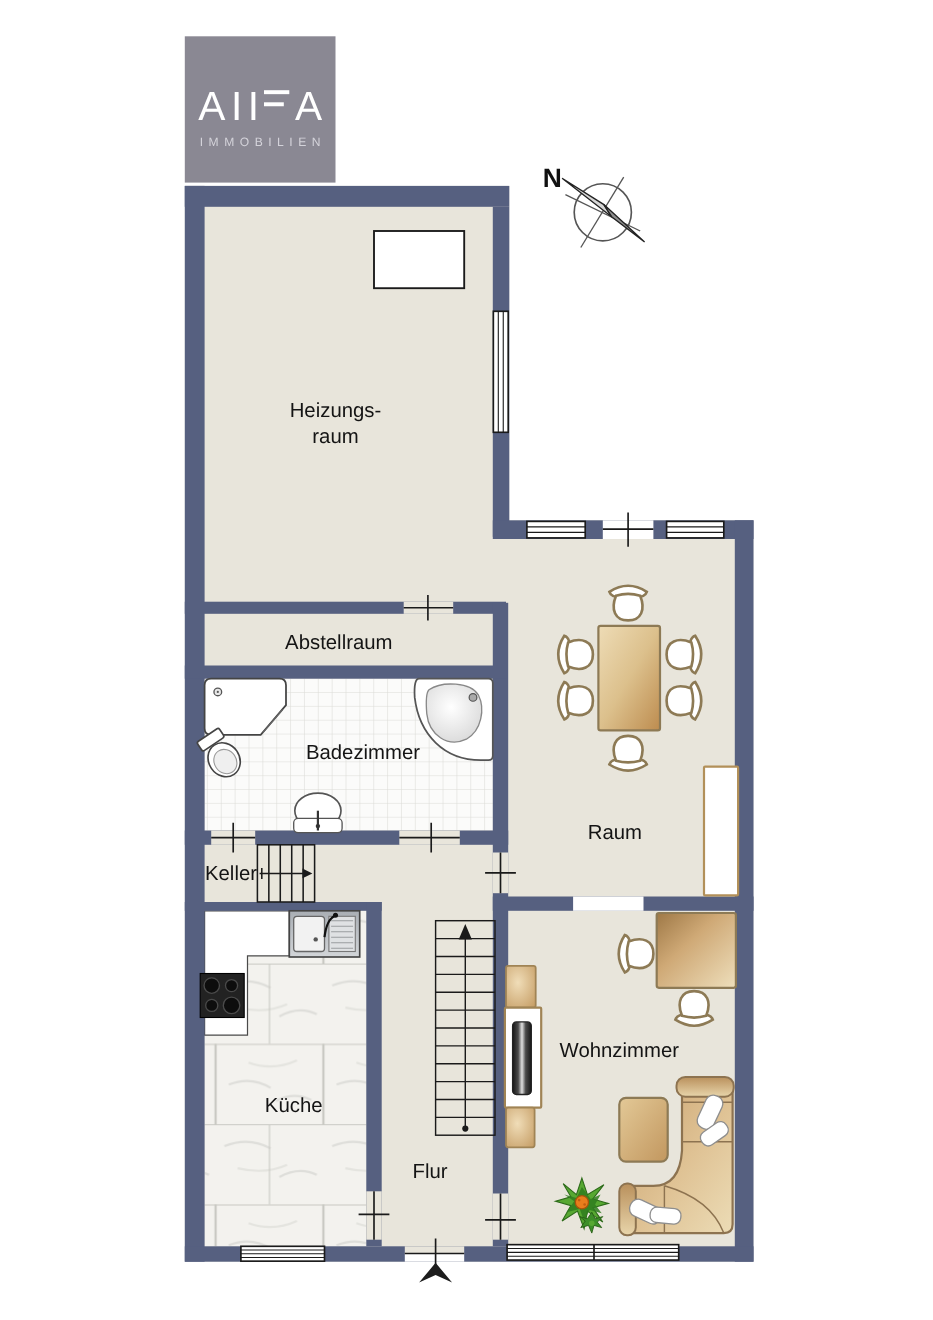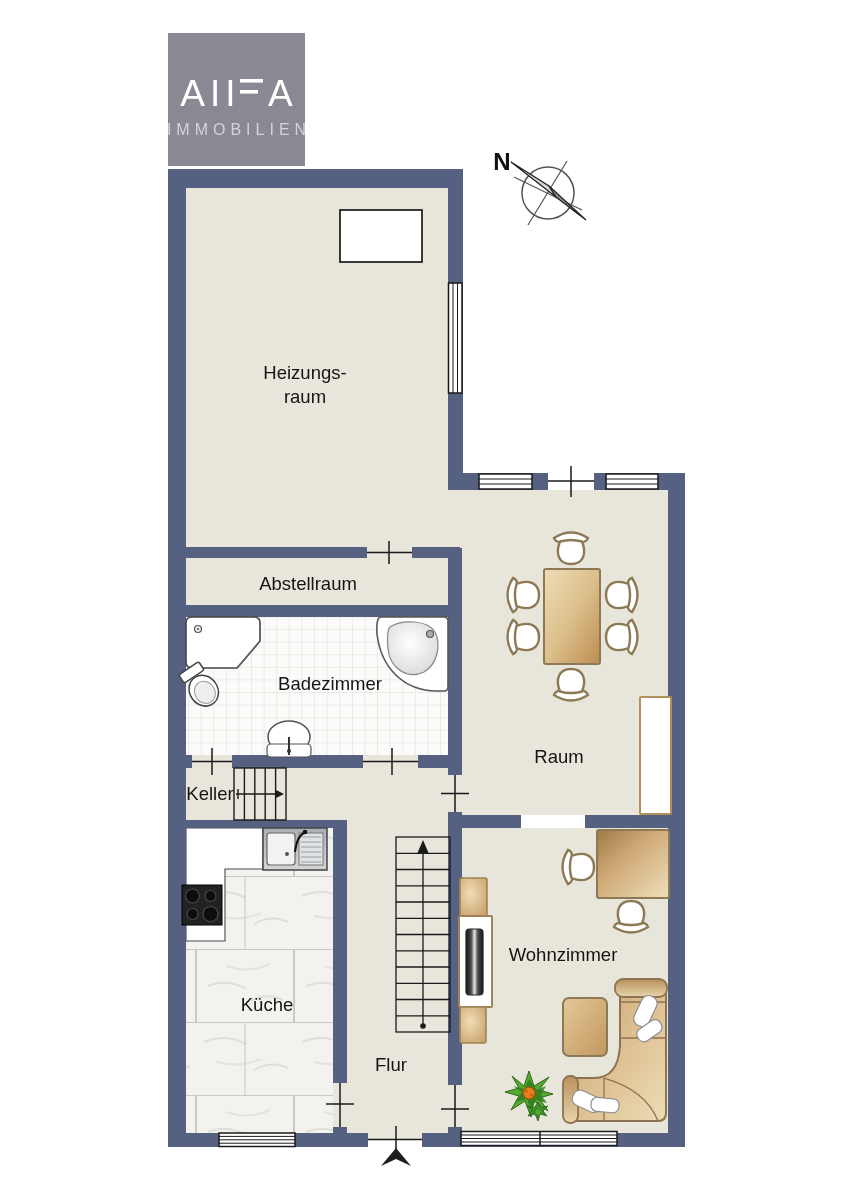--- a/index.html
+++ b/index.html
@@ -11,21 +11,21 @@
         display:flex;flex-direction:column;align-items:center;justify-content:center;
         padding-top:14px;box-sizing:border-box;}
   .brand{color:#fff;font-size:37px;line-height:1;font-weight:400;letter-spacing:0;
          display:flex;align-items:flex-start;}
   .brand span{display:inline-block;margin:0 2.5px;}
   .brand .glyph-f{color:transparent;
          background-image:linear-gradient(#fff,#fff),linear-gradient(#fff,#fff);
          background-size:100% 3.6px,80% 3.6px;
          background-position:0 13%,0 47%;
          background-repeat:no-repeat;}
-  .logo-sub{color:#d4d3da;font-size:16px;letter-spacing:5px;margin-top:9px;
+  .logo-sub{color:#d4d3da;font-size:11px;letter-spacing:5px;margin-top:9px;
             text-indent:5px;white-space:nowrap;}
   .lbl{font-size:18.5px;fill:#141414;}
 </style>
 </head>
 <body>
 
 <div class="canvas">
 
   <div class="logo">
     <div class="brand">

